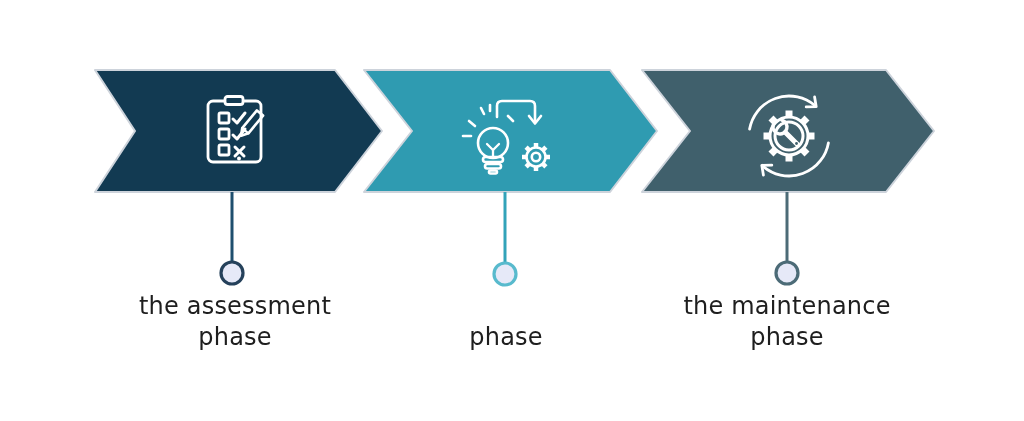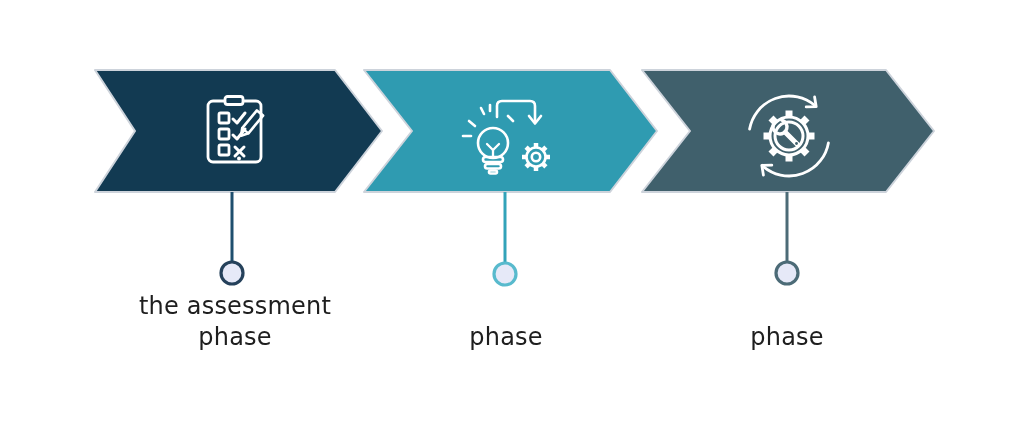--- a/index.html
+++ b/index.html
@@ -140,17 +140,17 @@
 
   <div class="label" style="left:65px; top:291px;">
     <span>the assessment</span><br>
     <span>phase</span>
   </div>
   <div class="label" style="left:336px; top:291px;">
     <br>
     <span>phase</span>
   </div>
   <div class="label" style="left:617px; top:291px;">
-    <br>
+    <span>the maintenance</span><br>
     <span>phase</span>
   </div>
 
 </div>
 
 </body></html>

